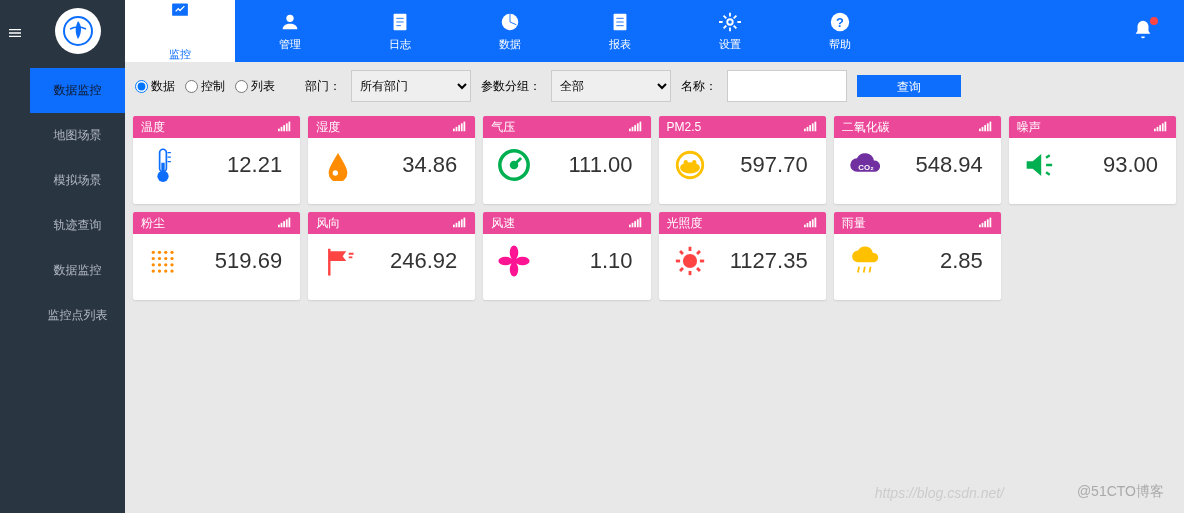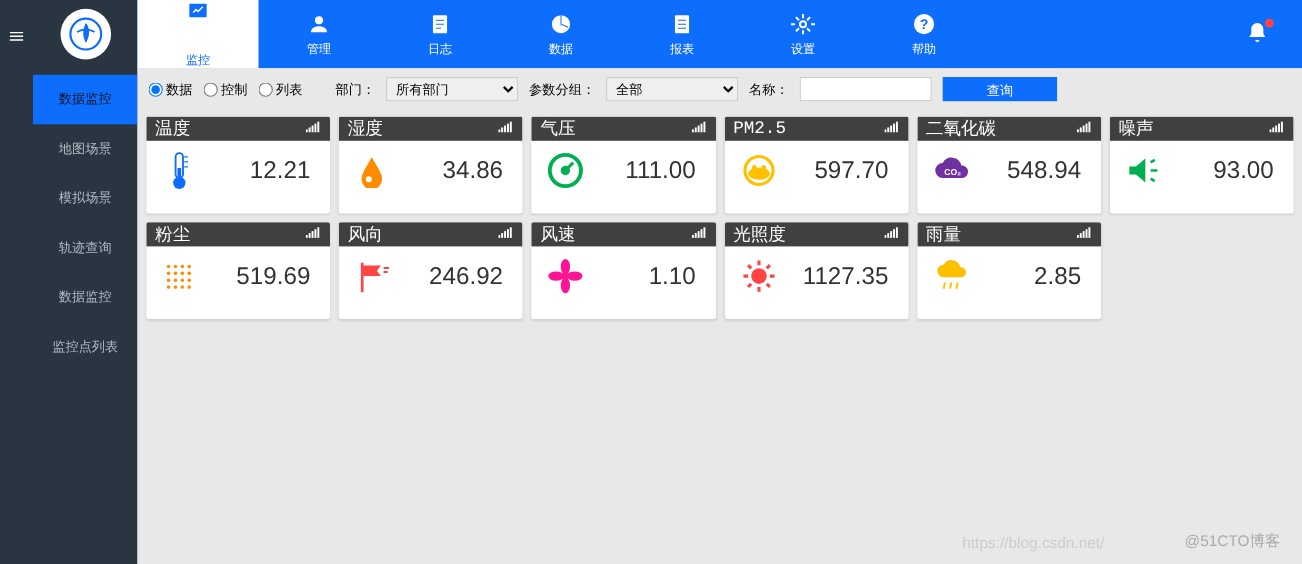--- a/index.html
+++ b/index.html
@@ -30,36 +30,36 @@
     .bell-area { margin-left: auto; padding-right: 30px; position: relative; }
     .bell-area svg { width: 22px; height: 22px; fill: #fff; }
     .bell-dot { position: absolute; top: -2px; right: 26px; width: 8px; height: 8px; background: #ff4444; border-radius: 50%; }
     
     
     .logo-wrap { position: absolute; left: 30px; top: 8px; width: 95px; display:flex; justify-content:center; z-index:5; }
     
     
     .filter-bar { background: #e8e8e8; padding: 8px 10px; display: flex; align-items: center; gap: 10px; font-size: 12px; }
     .filter-bar label { display: flex; align-items: center; gap: 3px; }
-    .filter-bar select, .filter-bar input[type="text"] { height: 22px; border: 1px solid #ccc; padding: 0 4px; font-size: 12px; }
+    .filter-bar select, .filter-bar input[type="text"] { height: 32px; border: 1px solid #ccc; padding: 0 4px; font-size: 12px; }
     .filter-bar select { min-width: 120px; }
     .filter-bar input[type="text"] { width: 120px; }
     .query-btn { background: #0d6efd; color: #fff; border: none; padding: 4px 40px; cursor: pointer; font-size: 12px; height: 22px; }
     
     
     .content { background: #e8e8e8; padding: 6px 8px; flex: 1; }
     .card-grid { display: grid; grid-template-columns: repeat(6, 1fr); gap: 8px; }
     .card { background: #fff; border-radius: 2px; overflow: hidden; box-shadow: 0 1px 2px rgba(0,0,0,0.1); }
-    .card-header { background: #404040; color: #fff; padding: 4px 8px; display: flex; justify-content: space-between; align-items: center; font-size: 16px; height: 22px; font-family: Liberation Mono, monospace; }
+    .card-header { background: #ec4899; color: #fff; padding: 4px 8px; display: flex; justify-content: space-between; align-items: center; font-size: 12px; height: 22px; }
     .signal svg { width: 14px; height: 12px; fill: #fff; }
     .card-body { display: flex; align-items: center; justify-content: space-between; padding: 14px 18px 26px 14px; height: 66px; }
     .card-icon { width: 36px; height: 36px; display: flex; align-items: center; justify-content: flex-start; }
     .card-value { font-size: 22px; color: #333; font-weight: 400; }
     
-    .watermark1 { position: absolute; bottom: 12px; right: 180px; color: #ccc; font-size: 14px; }
+    .watermark1 { position: absolute; bottom: 12px; right: 180px; color: #ccc; font-size: 14px; font-style: italic; }
     .watermark2 { position: absolute; bottom: 12px; right: 20px; color: #aaa; font-size: 14px; }
   </style>
 </head>
 <body>
 
 <div class="app">
   <div class="nav-sidebar">
     <div class="hamburger">
       <svg viewBox="0 0 24 24">
           <path fill="#fff" d="M3 6h18v2H3zm0 5h18v2H3zm0 5h18v2H3z"></path>

